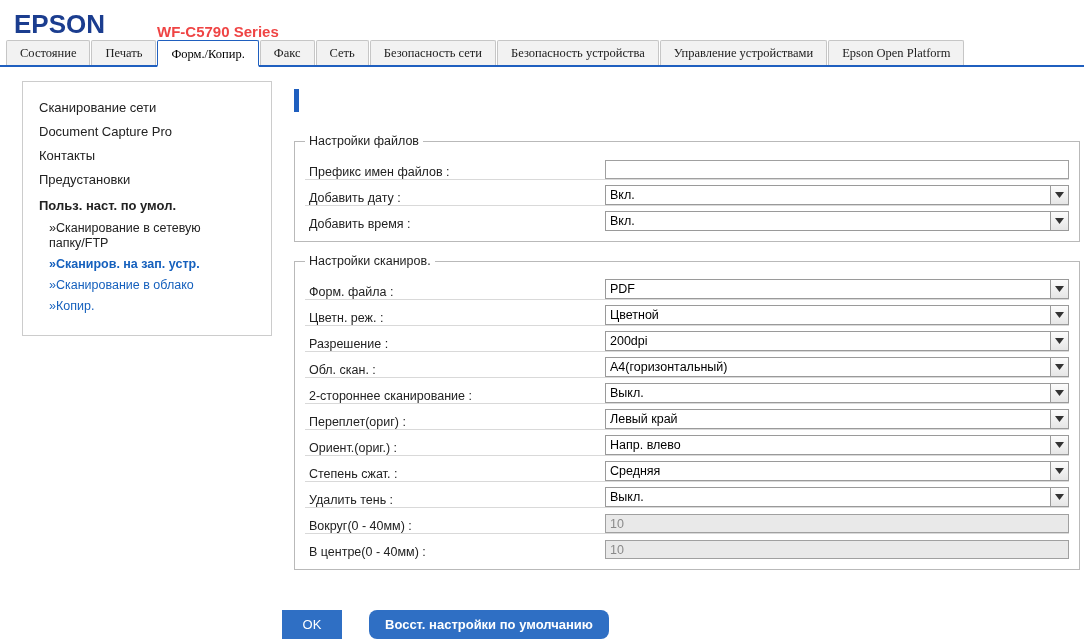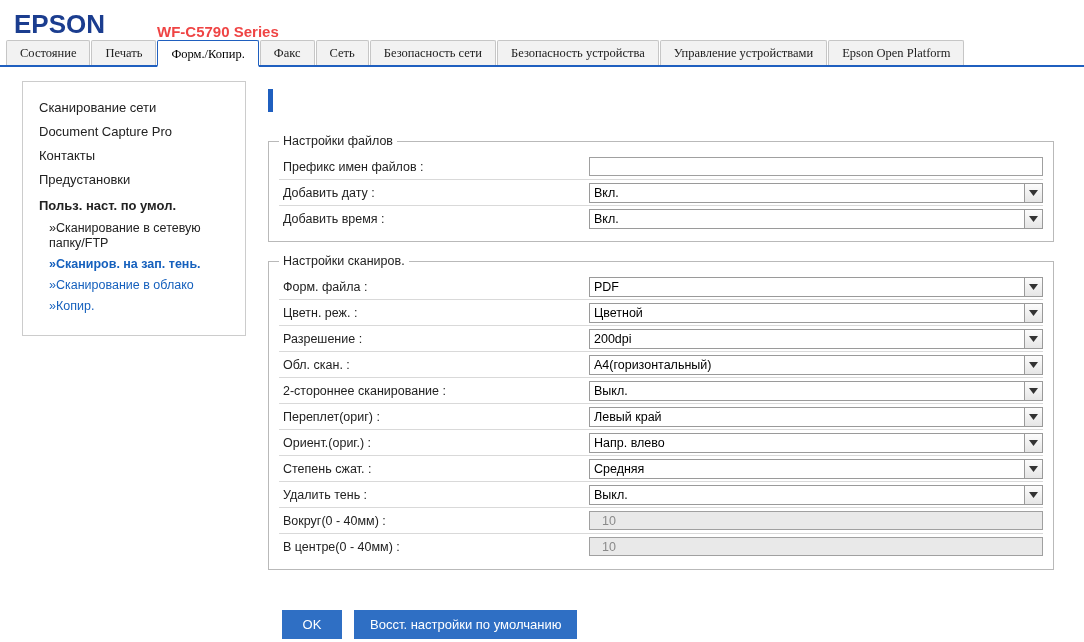--- a/index.html
+++ b/index.html
@@ -81,21 +81,21 @@
 
   
   .content {
     display: flex;
     align-items: flex-start;
     padding: 14px 0 0 0;
   }
 
   
   .sidebar {
-    width: 224px;
+    width: 250px;
     margin-left: 22px;
     border: 1px solid #cccccc;
     background: #ffffff;
     padding: 14px 0 18px 0;
     box-sizing: border-box;
   }
   .side-item {
     padding: 4px 10px 4px 16px;
     font-size: 13px;
     color: #222222;
@@ -145,45 +145,44 @@
     box-sizing: border-box;
   }
   fieldset.box legend {
     font-size: 12.5px;
     color: #222222;
     padding: 0 4px;
   }
 
   .row {
     display: flex;
-    align-items: center;
+    align-items: flex-end;
     height: 25px;
     border-bottom: 1px solid #d9d9d9;
-    gap: 10px;
   }
   .row:last-child { border-bottom: none; }
   .row .label {
     width: 300px;
     font-size: 12.5px;
     color: #222222;
     padding-left: 4px;
     box-sizing: border-box;
   }
   .row .field {
     flex: 1;
     position: relative;
   }
   .txtinput {
     width: 100%;
     height: 19px;
     box-sizing: border-box;
     border: 1px solid #a0a0a0;
     font-family: "Liberation Sans", sans-serif;
     font-size: 12.5px;
-    padding: 0 12px;
+    padding: 0 4px;
     color: #000000;
     background: #ffffff;
   }
   .txtinput[readonly], .txtinput.disabled {
     background: #e9e9e9;
     color: #8a8a8a;
   }
   .selectbox {
     width: 100%;
     height: 20px;
@@ -209,36 +208,37 @@
     justify-content: center;
   }
   .selectbox .caret svg { display: block; }
 
   
   .footer {
     position: absolute;
     left: 282px;
     top: 610px;
     display: flex;
+    gap: 7px;
   }
   .btn {
     height: 29px;
     line-height: 29px;
     background: #2f6fc4;
     color: #ffffff;
     font-size: 13px;
     text-align: center;
     border: none;
     padding: 0 16px;
     box-sizing: border-box;
     font-family: "Liberation Sans", sans-serif;
     cursor: pointer;
   }
   .btn.ok { width: 60px; padding: 0; }
-  .btn.restore { margin-left: 12px; font-weight: normal; }
+  .btn.restore { margin-left: 20px; font-weight: bold; border-radius: 8px; }
 </style>
 </head>
 <body>
 
 <div class="header">
   <div class="logo">EPSON</div>
   <div class="model">WF-C5790 Series</div>
 </div>
 
 <div class="tabbar">
@@ -255,21 +255,21 @@
 
 <div class="content">
 
   <div class="sidebar">
     <div class="side-item">Сканирование сети</div>
     <div class="side-item">Document Capture Pro</div>
     <div class="side-item">Контакты</div>
     <div class="side-item">Предустановки</div>
     <div class="side-item bold">Польз. наст. по умол.</div>
     <div class="side-sub">»Сканирование в сетевую папку/FTP</div>
-    <div class="side-sub sel">»Сканиров. на зап. тень.</div>
+    <div class="side-sub sel">»Сканиров. на зап. устр.</div>
     <div class="side-sub link">»Сканирование в облако</div>
     <div class="side-sub link">»Копир.</div>
   </div>
 
   <div class="main">
 
     <div class="page-title">
       <div class="bar"></div>
     </div>
 

